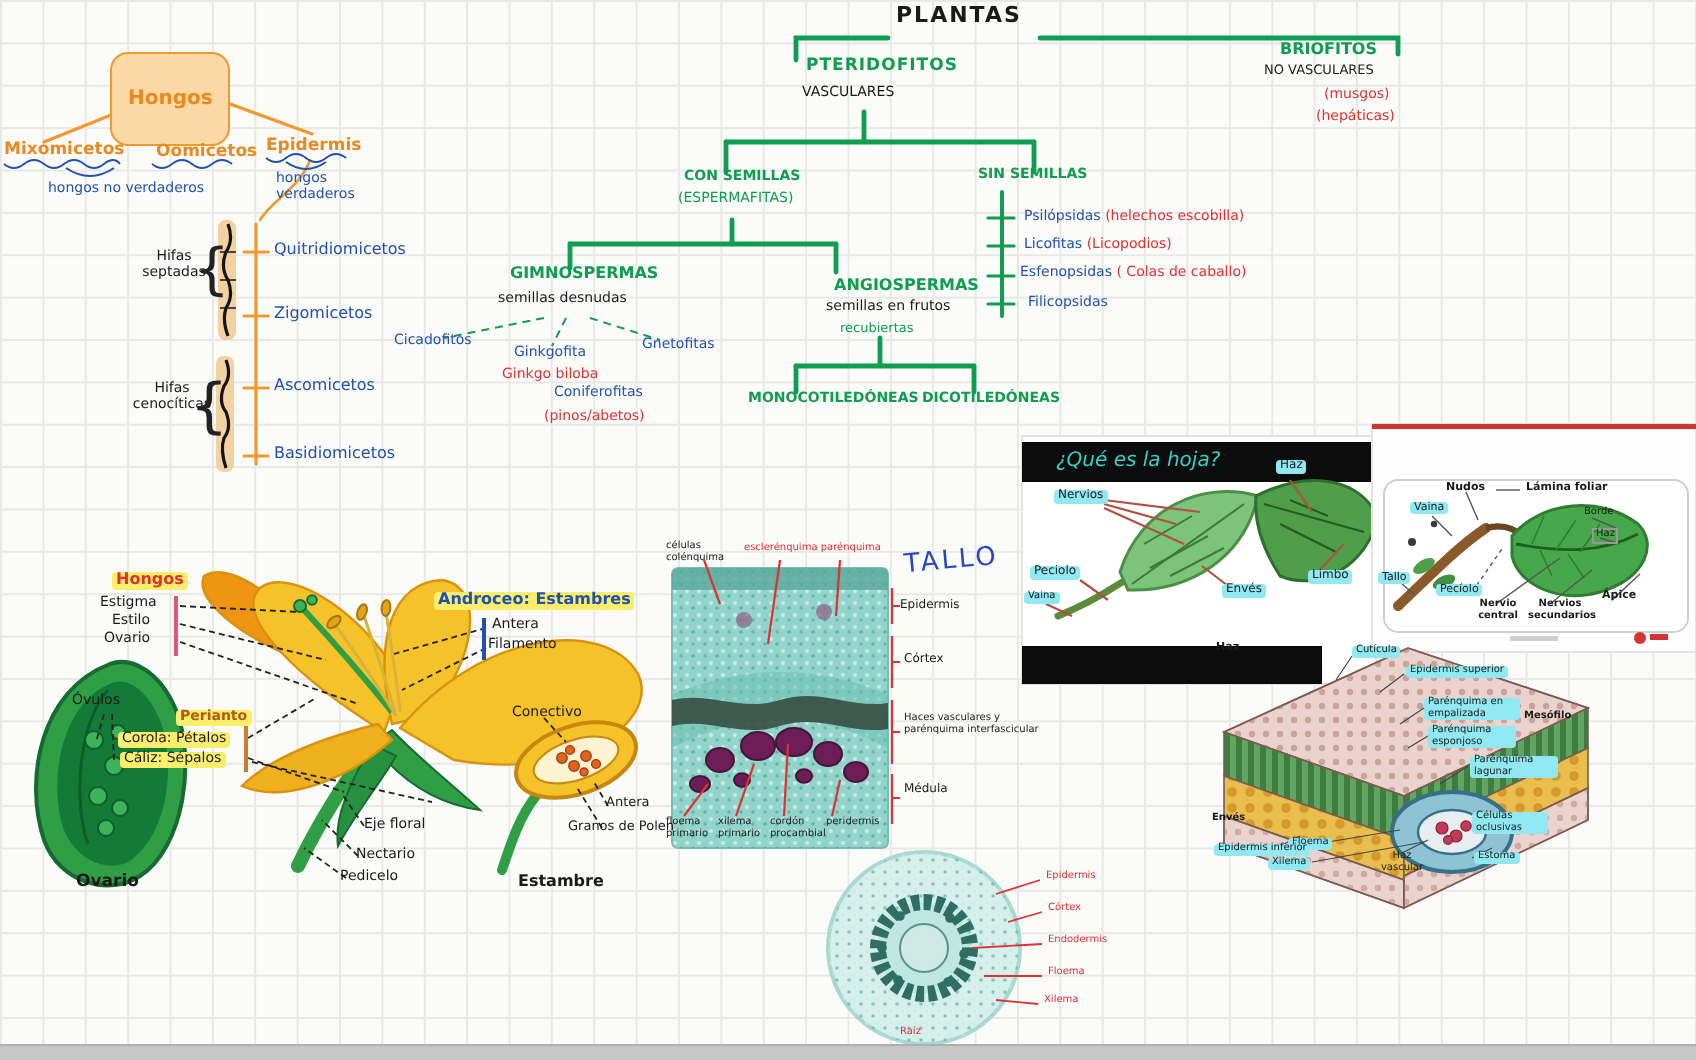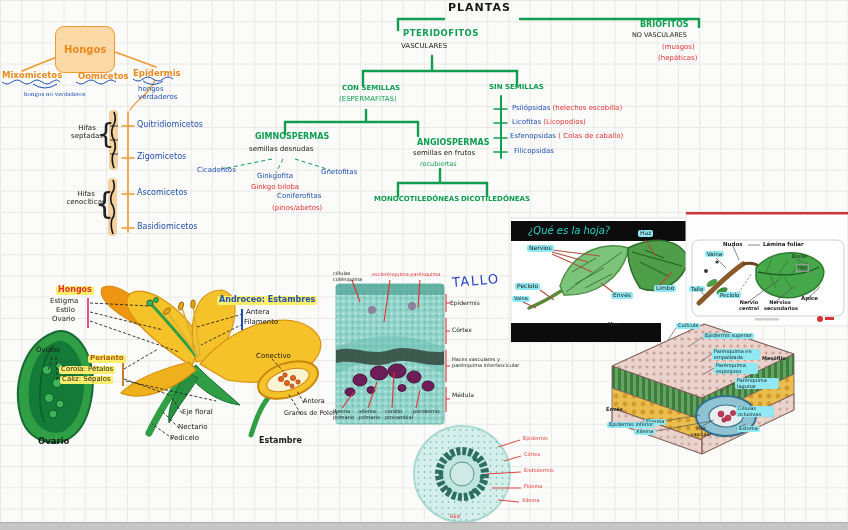--- a/index.html
+++ b/index.html
@@ -355,21 +355,21 @@
         <path d="M492,488 L521,488"></path>
           <path d="M498,500 L519,502"></path>
       </g>
     </g>
   </svg>
 
   <div class="lbl pill orange b t10" style="left:55px;top:26px;">Hongos</div>
   <div class="lbl orange b t85" style="left:2px;top:71px;">Mixomicetos</div>
   <div class="lbl orange b t85" style="left:78px;top:72px;">Oomicetos</div>
   <div class="lbl orange b t85" style="left:133px;top:69px;">Epidermis</div>
-  <div class="lbl blue" style="left:24px;top:91px;font-family:Liberation Serif, serif;">hongos no verdaderos</div>
+  <div class="lbl blue" style="left:24px;top:91px;">hongos no verdaderos</div>
   <div class="lbl blue wrap" style="left:138px;top:86px;width:48px;">hongos verdaderos</div>
   <div class="lbl black wrap ctr" style="left:66px;top:125px;width:42px;">Hifas septadas</div>
   <div class="lbl black wrap ctr" style="left:62px;top:191px;width:48px;">Hifas cenocíticas</div>
   <div class="brace" style="left:97px;top:118px;font-size:28px;">{</div>
   <div class="brace" style="left:95px;top:186px;font-size:30px;">{</div>
   <div class="lbl blue t8" style="left:137px;top:121px;">Quitridiomicetos</div>
   <div class="lbl blue t8" style="left:137px;top:153px;">Zigomicetos</div>
   <div class="lbl blue t8" style="left:137px;top:189px;">Ascomicetos</div>
   <div class="lbl blue t8" style="left:137px;top:223px;">Basidiomicetos</div>
 

